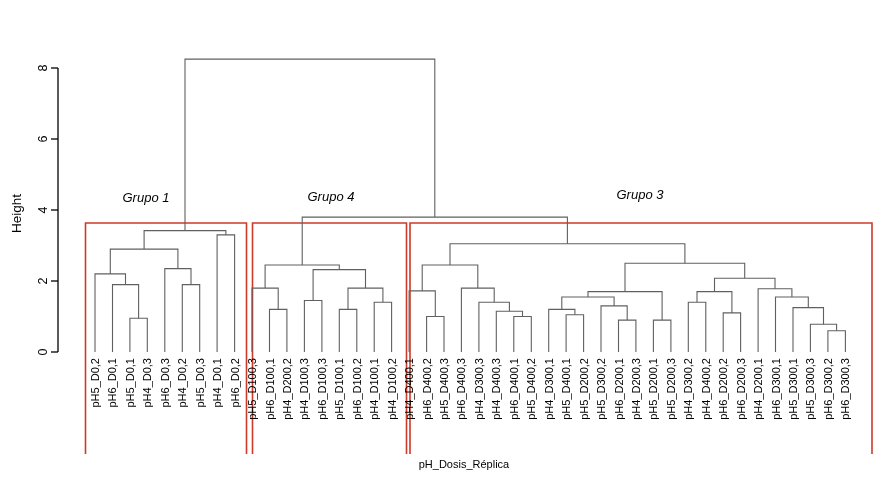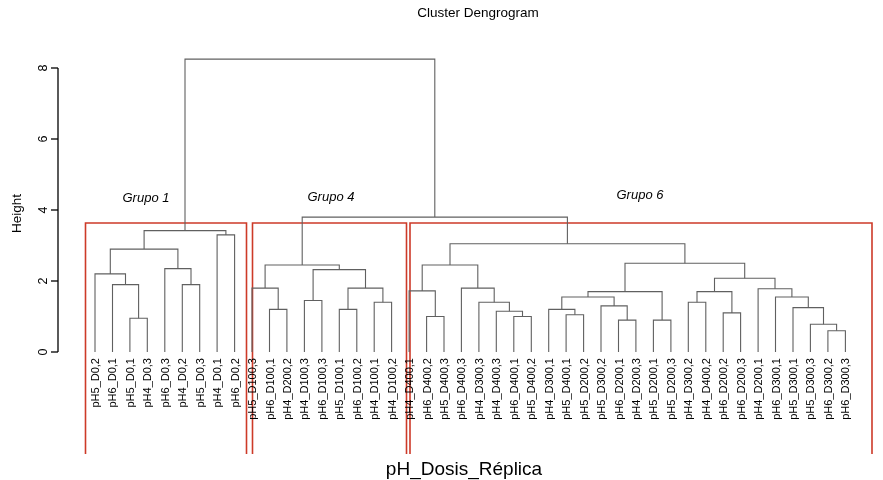--- a/index.html
+++ b/index.html
@@ -2,21 +2,21 @@
 <html><head>
 <meta charset="utf-8">
 <style>
   html,body{margin:0;padding:0;background:#ffffff;width:883px;height:480px;overflow:hidden;
             font-family:"Liberation Sans", sans-serif;color:#000;}
   #stage{position:relative;width:883px;height:480px;}
   #plot-svg{position:absolute;left:0;top:0;}
   .chart-title{position:absolute;left:478px;top:5px;transform:translateX(-50%);
                font-size:13.5px;white-space:nowrap;}
   .x-label{position:absolute;left:464px;top:458px;transform:translateX(-50%);
-           font-size:19px;white-space:nowrap;}
+           font-size:11px;white-space:nowrap;}
   .y-label{position:absolute;left:-24px;top:206px;width:80px;text-align:center;
            transform:rotate(-90deg);font-size:13.5px;}
   .group-label{position:absolute;transform:translateX(-50%);font-size:13px;white-space:nowrap;font-style:italic;}
 </style>
 </head>
 <body>
 
 <div id="stage">
   <svg id="plot-svg" width="883" height="480" viewBox="0 0 883 480">
       <g>
@@ -123,22 +123,21 @@
         <text x="744.65" y="358" text-anchor="end" font-size="11" fill="#000000" transform="rotate(-90 744.65 358)">pH6_D200,3</text>
         <text x="762.1" y="358" text-anchor="end" font-size="11" fill="#000000" transform="rotate(-90 762.1 358)">pH4_D200,1</text>
         <text x="779.55" y="358" text-anchor="end" font-size="11" fill="#000000" transform="rotate(-90 779.55 358)">pH6_D300,1</text>
         <text x="797" y="358" text-anchor="end" font-size="11" fill="#000000" transform="rotate(-90 797 358)">pH5_D300,1</text>
         <text x="814.4499999999999" y="358" text-anchor="end" font-size="11" fill="#000000" transform="rotate(-90 814.4499999999999 358)">pH5_D300,3</text>
         <text x="831.9" y="358" text-anchor="end" font-size="11" fill="#000000" transform="rotate(-90 831.9 358)">pH6_D300,2</text>
         <text x="849.35" y="358" text-anchor="end" font-size="11" fill="#000000" transform="rotate(-90 849.35 358)">pH6_D300,3</text>
       </g>
     </svg>
 
-  <div class="chart-title">Cluster Dengrogram</div>
 
   <div class="y-label">Height</div>
 
   <div class="x-label">pH_Dosis_Réplica</div>
 
   <div class="group-label" style="left:146px;top:190px;">Grupo 1</div>
   <div class="group-label" style="left:331px;top:189px;">Grupo 4</div>
-  <div class="group-label" style="left:640px;top:187px;">Grupo 6</div>
+  <div class="group-label" style="left:640px;top:187px;">Grupo 3</div>
 </div>
 
 </body></html>

